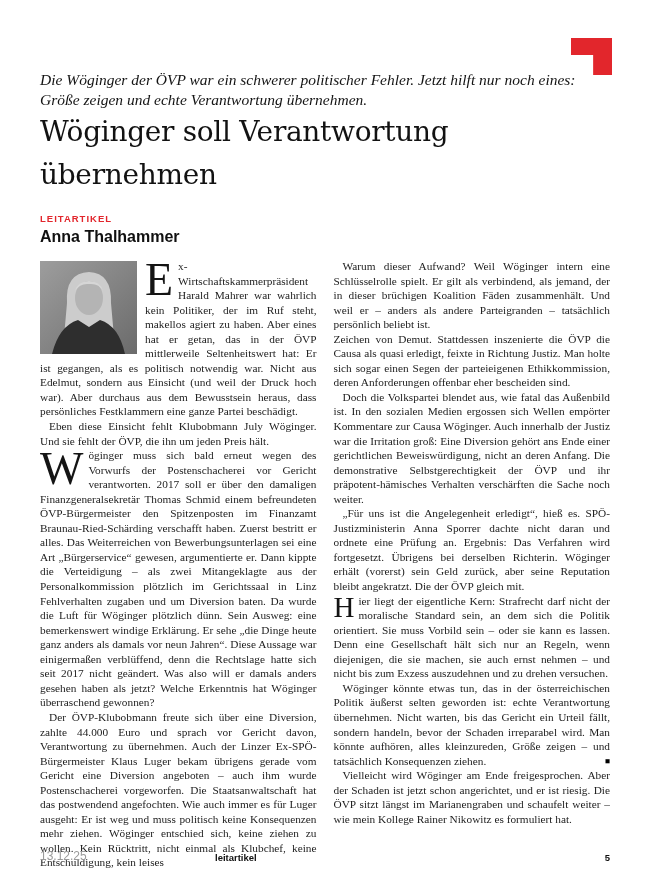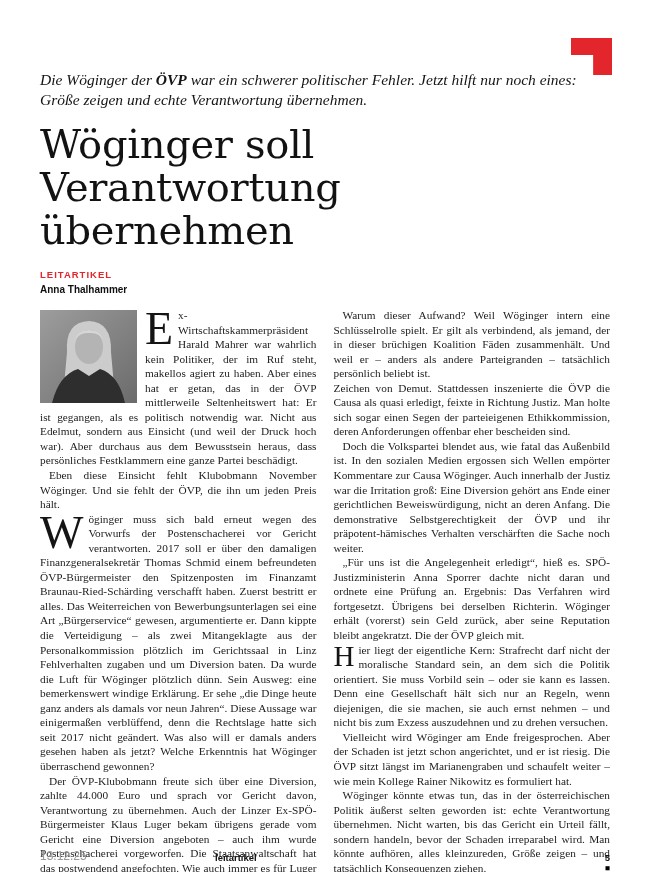--- a/index.html
+++ b/index.html
@@ -26,46 +26,45 @@
   }
 
   .teaser {
     padding-top: 70px;
     font-style: italic;
     font-size: 15.5px;
     line-height: 20px;
     color: #141414;
     max-width: 548px;
   }
-  .teaser-b { font-weight: 700; text-align: center; }
+  .teaser-b { font-weight: 400; text-align: center; }
 
   .headline {
-    margin-top: 13px;
     font-family: "DejaVu Serif", serif;
     font-weight: 500;
-    font-size: 40px;
+    font-size: 28px;
     line-height: 43px;
     letter-spacing: -0.3px;
     color: #121212;
     max-width: 560px;
   }
 
   .kicker {
     margin-top: 17px;
     font-family: "Liberation Sans", sans-serif;
     font-weight: 700;
     font-size: 9.5px;
     letter-spacing: 1px;
     color: var(--accent, #e2262c);
   }
   .author {
     margin-top: 4px;
     font-family: "Liberation Sans", sans-serif;
     font-weight: 700;
-    font-size: 10px;
+    font-size: 16px;
     color: #101010;
   }
 
   .body { margin-top: 13px; display: flex; gap: 17px; }
   .col {
     width: calc(50% - 8.5px);
     font-size: 11.3px;
     line-height: 14.55px;
     text-align: justify;
     hyphens: auto;
@@ -139,33 +138,33 @@
               </linearGradient>
             </defs>
             <rect width="97" height="93" fill="url(#pbg)"></rect>
             <path d="M27 42 Q25 12 49 11 Q72 12 71 42 L74 76 Q61 66 49 66 Q37 66 24 76 Z" fill="#cccccc"></path>
             <ellipse cx="49" cy="37" rx="14" ry="17" fill="#b4b4b4"></ellipse>
             <path d="M35 30 Q40 22 49 23 Q59 22 63 30 Q60 20 49 20 Q38 20 35 30 Z" fill="#d6d6d6"></path>
             <path d="M12 93 Q19 65 38 59 L49 66 L60 59 Q79 65 85 93 Z" fill="#2e2e2e"></path>
           </svg>
         </div>
         <p class="para"><span class="dc">E</span><span>x-Wirtschaftskammerpräsident Harald Mahrer war wahrlich kein Politiker, der im Ruf steht, makellos agiert zu haben. Aber eines hat er getan, das in der ÖVP mittlerweile Seltenheitswert hat: Er ist gegangen, als es politisch notwendig war. Nicht aus Edelmut, sondern aus Einsicht (und weil der Druck hoch war). Aber durchaus aus dem Bewusstsein heraus, dass persönliches Festklammern eine ganze Partei beschädigt.</span></p>
-        <p class="para indent">Eben diese Einsicht fehlt Klubobmann November Wöginger. Und sie fehlt der ÖVP, die ihn um jeden Preis hält.</p>
+        <p class="para indent">Eben diese Einsicht fehlt Klubobmann July Wöginger. Und sie fehlt der ÖVP, die ihn um jeden Preis hält.</p>
         <p class="para"><span class="dc">W</span><span>öginger muss sich bald erneut wegen des Vorwurfs der Postenschacherei vor Gericht verantworten. 2017 soll er über den damaligen Finanzgeneralsekretär Thomas Schmid einem befreundeten ÖVP-Bürgermeister den Spitzenposten im Finanzamt Braunau-Ried-Schärding verschafft haben. Zuerst bestritt er alles. Das Weiterreichen von Bewerbungsunterlagen sei eine Art „Bürgerservice“ gewesen, argumentierte er. Dann kippte die Verteidigung – als zwei Mitangeklagte aus der Personalkommission plötzlich im Gerichtssaal in Linz Fehlverhalten zugaben und um Diversion baten. Da wurde die Luft für Wöginger plötzlich dünn. Sein Ausweg: eine bemerkenswert windige Erklärung. Er sehe „die Dinge heute ganz anders als damals vor neun Jahren“. Diese Aussage war einigermaßen verblüffend, denn die Rechtslage hatte sich seit 2017 nicht geändert. Was also will er damals anders gesehen haben als jetzt? Welche Erkenntnis hat Wöginger überraschend gewonnen?</span></p>
         <p class="para indent">Der ÖVP-Klubobmann freute sich über eine Diversion, zahlte 44.000 Euro und sprach vor Gericht davon, Verantwortung zu übernehmen. Auch der Linzer Ex-SPÖ-Bürgermeister Klaus Luger bekam übrigens gerade vom Gericht eine Diversion angeboten – auch ihm wurde Postenschacherei vorgeworfen. Die Staatsanwaltschaft hat das postwendend angefochten. Wie auch immer es für Luger ausgeht: Er ist weg und muss politisch keine Konsequenzen mehr ziehen. Wöginger entschied sich, keine ziehen zu wollen. Kein Rücktritt, nicht einmal als Klubchef, keine Entschuldigung, kein leises</p>
       </div>
 
       <div class="col">
         <p class="para indent">Warum dieser Aufwand? Weil Wöginger intern eine Schlüsselrolle spielt. Er gilt als verbindend, als jemand, der in dieser brüchigen Koalition Fäden zusammenhält. Und weil er – anders als andere Parteigranden – tatsächlich persönlich beliebt ist.</p>
         <p class="para">Zeichen von Demut. Stattdessen inszenierte die ÖVP die Causa als quasi erledigt, feixte in Richtung Justiz. Man holte sich sogar einen Segen der parteieigenen Ethikkommission, deren Anforderungen offenbar eher bescheiden sind.</p>
         <p class="para indent">Doch die Volkspartei blendet aus, wie fatal das Außenbild ist. In den sozialen Medien ergossen sich Wellen empörter Kommentare zur Causa Wöginger. Auch innerhalb der Justiz war die Irritation groß: Eine Diversion gehört ans Ende einer gerichtlichen Beweiswürdigung, nicht an deren Anfang. Die demonstrative Selbstgerechtigkeit der ÖVP und ihr präpotent-hämisches Verhalten verschärften die Sache noch weiter.</p>
         <p class="para indent">„Für uns ist die Angelegenheit erledigt“, hieß es. SPÖ-Justizministerin Anna Sporrer dachte nicht daran und ordnete eine Prüfung an. Ergebnis: Das Verfahren wird fortgesetzt. Übrigens bei derselben Richterin. Wöginger erhält (vorerst) sein Geld zurück, aber seine Reputation bleibt angekratzt. Die der ÖVP gleich mit.</p>
         <p class="para"><span class="dc dc-small">H</span><span>ier liegt der eigentliche Kern: Strafrecht darf nicht der moralische Standard sein, an dem sich die Politik orientiert. Sie muss Vorbild sein – oder sie kann es lassen. Denn eine Gesellschaft hält sich nur an Regeln, wenn diejenigen, die sie machen, sie auch ernst nehmen – und nicht bis zum Exzess auszudehnen und zu drehen versuchen.</span></p>
+        <p class="para indent"><span>Wöginger könnte etwas tun, das in der österreichischen Politik äußerst selten geworden ist: echte Verantwortung übernehmen. Nicht warten, bis das Gericht ein Urteil fällt, sondern handeln, bevor der Schaden irreparabel wird. Man könnte aufhören, alles kleinzureden, Größe zeigen – und tatsächlich Konsequenzen ziehen.</span><span class="endmark">■</span></p>
         <p class="para indent">Vielleicht wird Wöginger am Ende freigesprochen. Aber der Schaden ist jetzt schon angerichtet, und er ist riesig. Die ÖVP sitzt längst im Marianengraben und schaufelt weiter – wie mein Kollege Rainer Nikowitz es formuliert hat.</p>
-        <p class="para indent"><span>Wöginger könnte etwas tun, das in der österreichischen Politik äußerst selten geworden ist: echte Verantwortung übernehmen. Nicht warten, bis das Gericht ein Urteil fällt, sondern handeln, bevor der Schaden irreparabel wird. Man könnte aufhören, alles kleinzureden, Größe zeigen – und tatsächlich Konsequenzen ziehen.</span><span class="endmark">■</span></p>
       </div>
 
     </div>
   </div>
 
   <div class="footer">
     <span class="f-date">13.12.25</span>
     <span class="f-section">leitartikel</span>
     <span class="f-page">5</span>
   </div>

